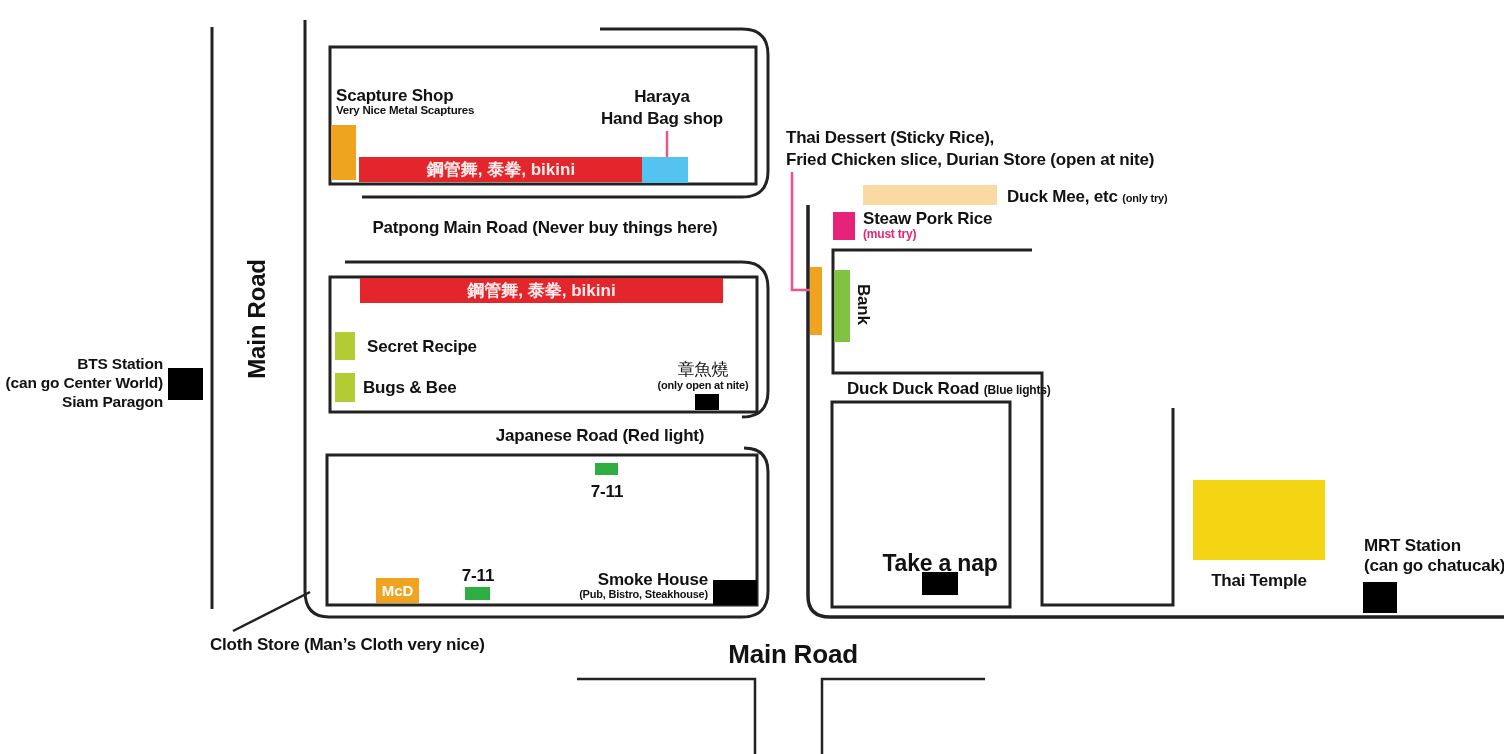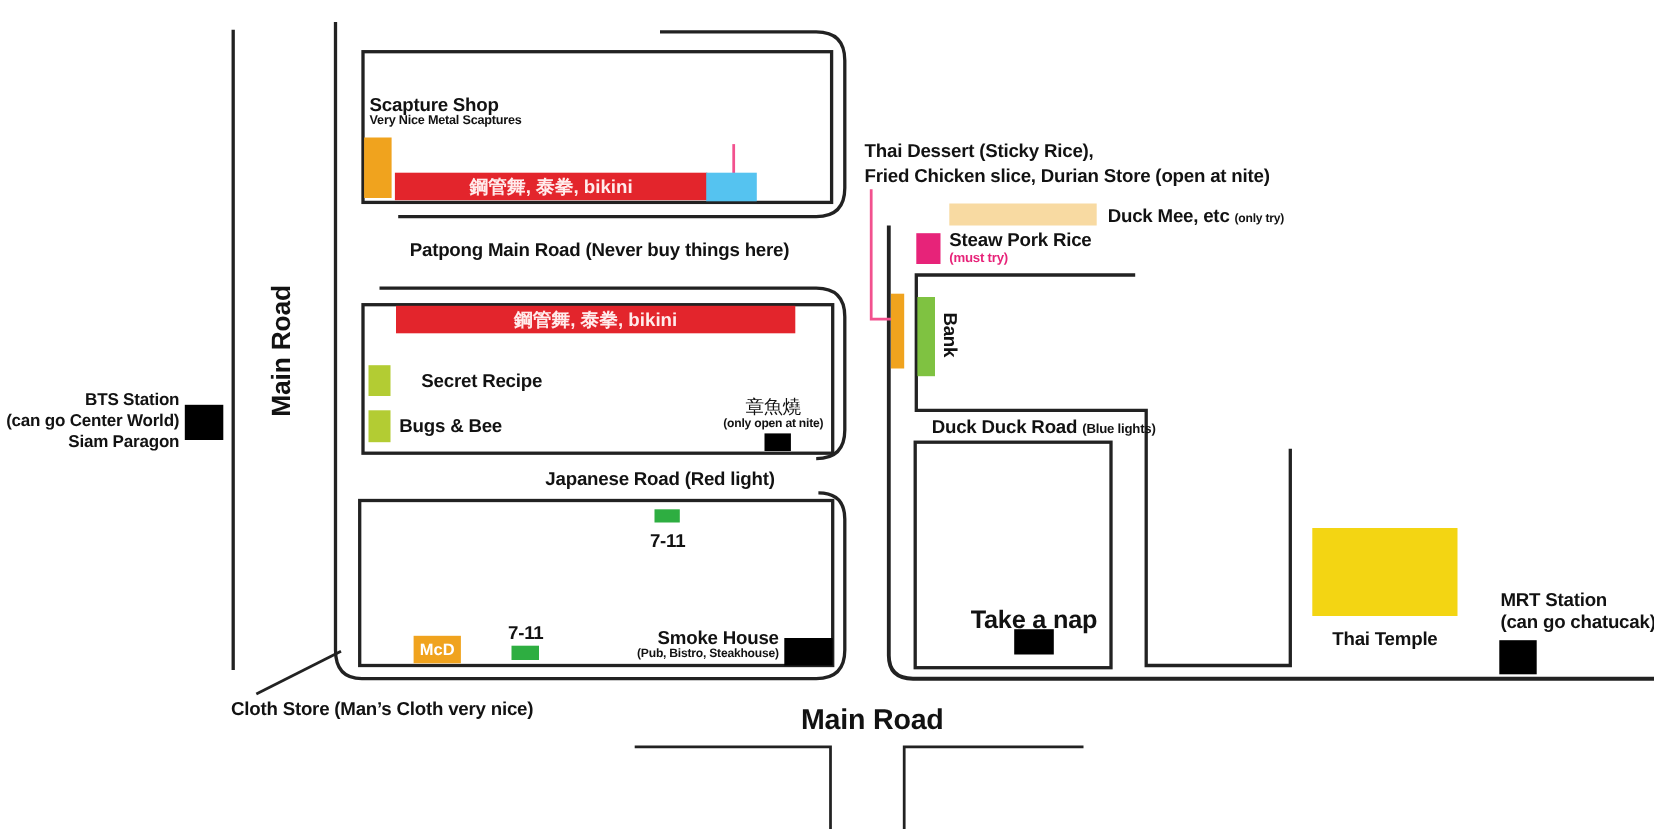--- a/index.html
+++ b/index.html
@@ -74,24 +74,28 @@
 
   <div class="lbl vert-ccw" style="left:257px;top:319px;font-size:24px;">Main Road</div>
   <div class="lbl rgt" style="right:1341px;top:354px;font-size:15.5px;line-height:19px;">
     <div>BTS Station</div>
     <div>(can go Center World)</div>
     <div>Siam Paragon</div>
   </div>
 
   <div class="lbl" style="left:336px;top:86px;font-size:17px;">Scapture Shop</div>
   <div class="lbl" style="left:336px;top:104px;font-size:11.5px;">Very Nice Metal Scaptures</div>
+  <div class="lbl ctr" style="left:662px;top:86px;font-size:17px;line-height:22px;">
+    <div>Haraya</div>
+    <div>Hand Bag shop</div>
+  </div>
 
   <div class="lbl ctr" style="left:545px;top:218px;font-size:17px;">Patpong Main Road (Never buy things here)</div>
 
-  <div class="lbl" style="left:383px;top:337px;font-size:17px;">Secret Recipe</div>
+  <div class="lbl" style="left:367px;top:337px;font-size:17px;">Secret Recipe</div>
   <div class="lbl" style="left:363px;top:378px;font-size:17px;">Bugs &amp; Bee</div>
   <div class="lbl ctr" style="left:703px;top:358px;font-size:17px;font-weight:400;">章魚燒</div>
   <div class="lbl ctr" style="left:703px;top:379px;font-size:11px;">(only open at nite)</div>
 
   <div class="lbl ctr" style="left:600px;top:426px;font-size:17px;">Japanese Road (Red light)</div>
 
   <div class="lbl ctr" style="left:607px;top:482px;font-size:17px;">7-11</div>
   <div class="lbl ctr" style="left:478px;top:566px;font-size:17px;">7-11</div>
   <div class="lbl rgt" style="right:796px;top:570px;font-size:17px;">Smoke House</div>
   <div class="lbl rgt" style="right:796px;top:588px;font-size:11px;">(Pub, Bistro, Steakhouse)</div>

